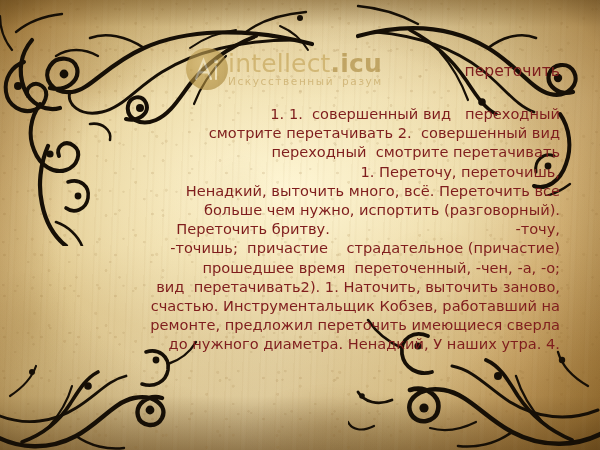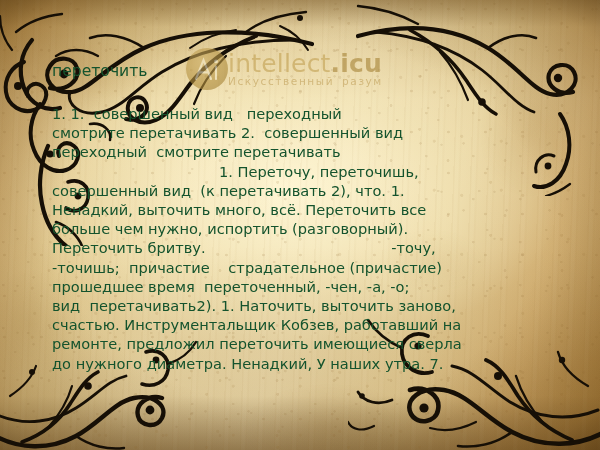--- a/index.html
+++ b/index.html
@@ -126,24 +126,25 @@
     letter-spacing: 1.6px;
     word-spacing: 3px;
   }
 
   
   .article {
     position: absolute;
     left: 52px;
     top: 60px;
     width: 508px;
-    color: #14532d;
+    color: #7f1d1d;
     font-size: 14.6px;
     line-height: 19.2px;
     text-rendering: optimizeLegibility;
+    text-align: right;
   }
   .headword {
     font-size: 15.6px;
     line-height: 22px;
     margin-bottom: 22px;
   }
   .body-block p {
     margin: 0;
     white-space: pre-wrap;
   }
@@ -278,26 +279,25 @@
     </div>
   </div>
 
   <div class="article">
     <div class="headword">переточить</div>
     <div class="body-block">
       <p>1. 1.  совершенный вид   переходный</p>
       <p>смотрите перетачивать 2.  совершенный вид</p>
       <p>переходный  смотрите перетачивать</p>
       <p>                                    1. Переточу, переточишь,</p>
-      <p>совершенный вид  (к перетачивать 2), что. 1.</p>
       <p>Ненадкий, выточить много, всё. Переточить все</p>
       <p>больше чем нужно, испортить (разговорный).</p>
       <p>Переточить бритву.                                        -точу,</p>
       <p>-точишь;  причастие    страдательное (причастие)</p>
       <p>прошедшее время  переточенный, -чен, -а, -о;</p>
       <p>вид  перетачивать2). 1. Наточить, выточить заново,</p>
       <p>счастью. Инструментальщик Кобзев, работавший на</p>
       <p>ремонте, предложил переточить имеющиеся сверла</p>
-      <p>до нужного диаметра. Ненадкий, У наших утра. 7.</p>
+      <p>до нужного диаметра. Ненадкий, У наших утра. 4.</p>
     </div>
   </div>
 
 </div>
 
 </body></html>

